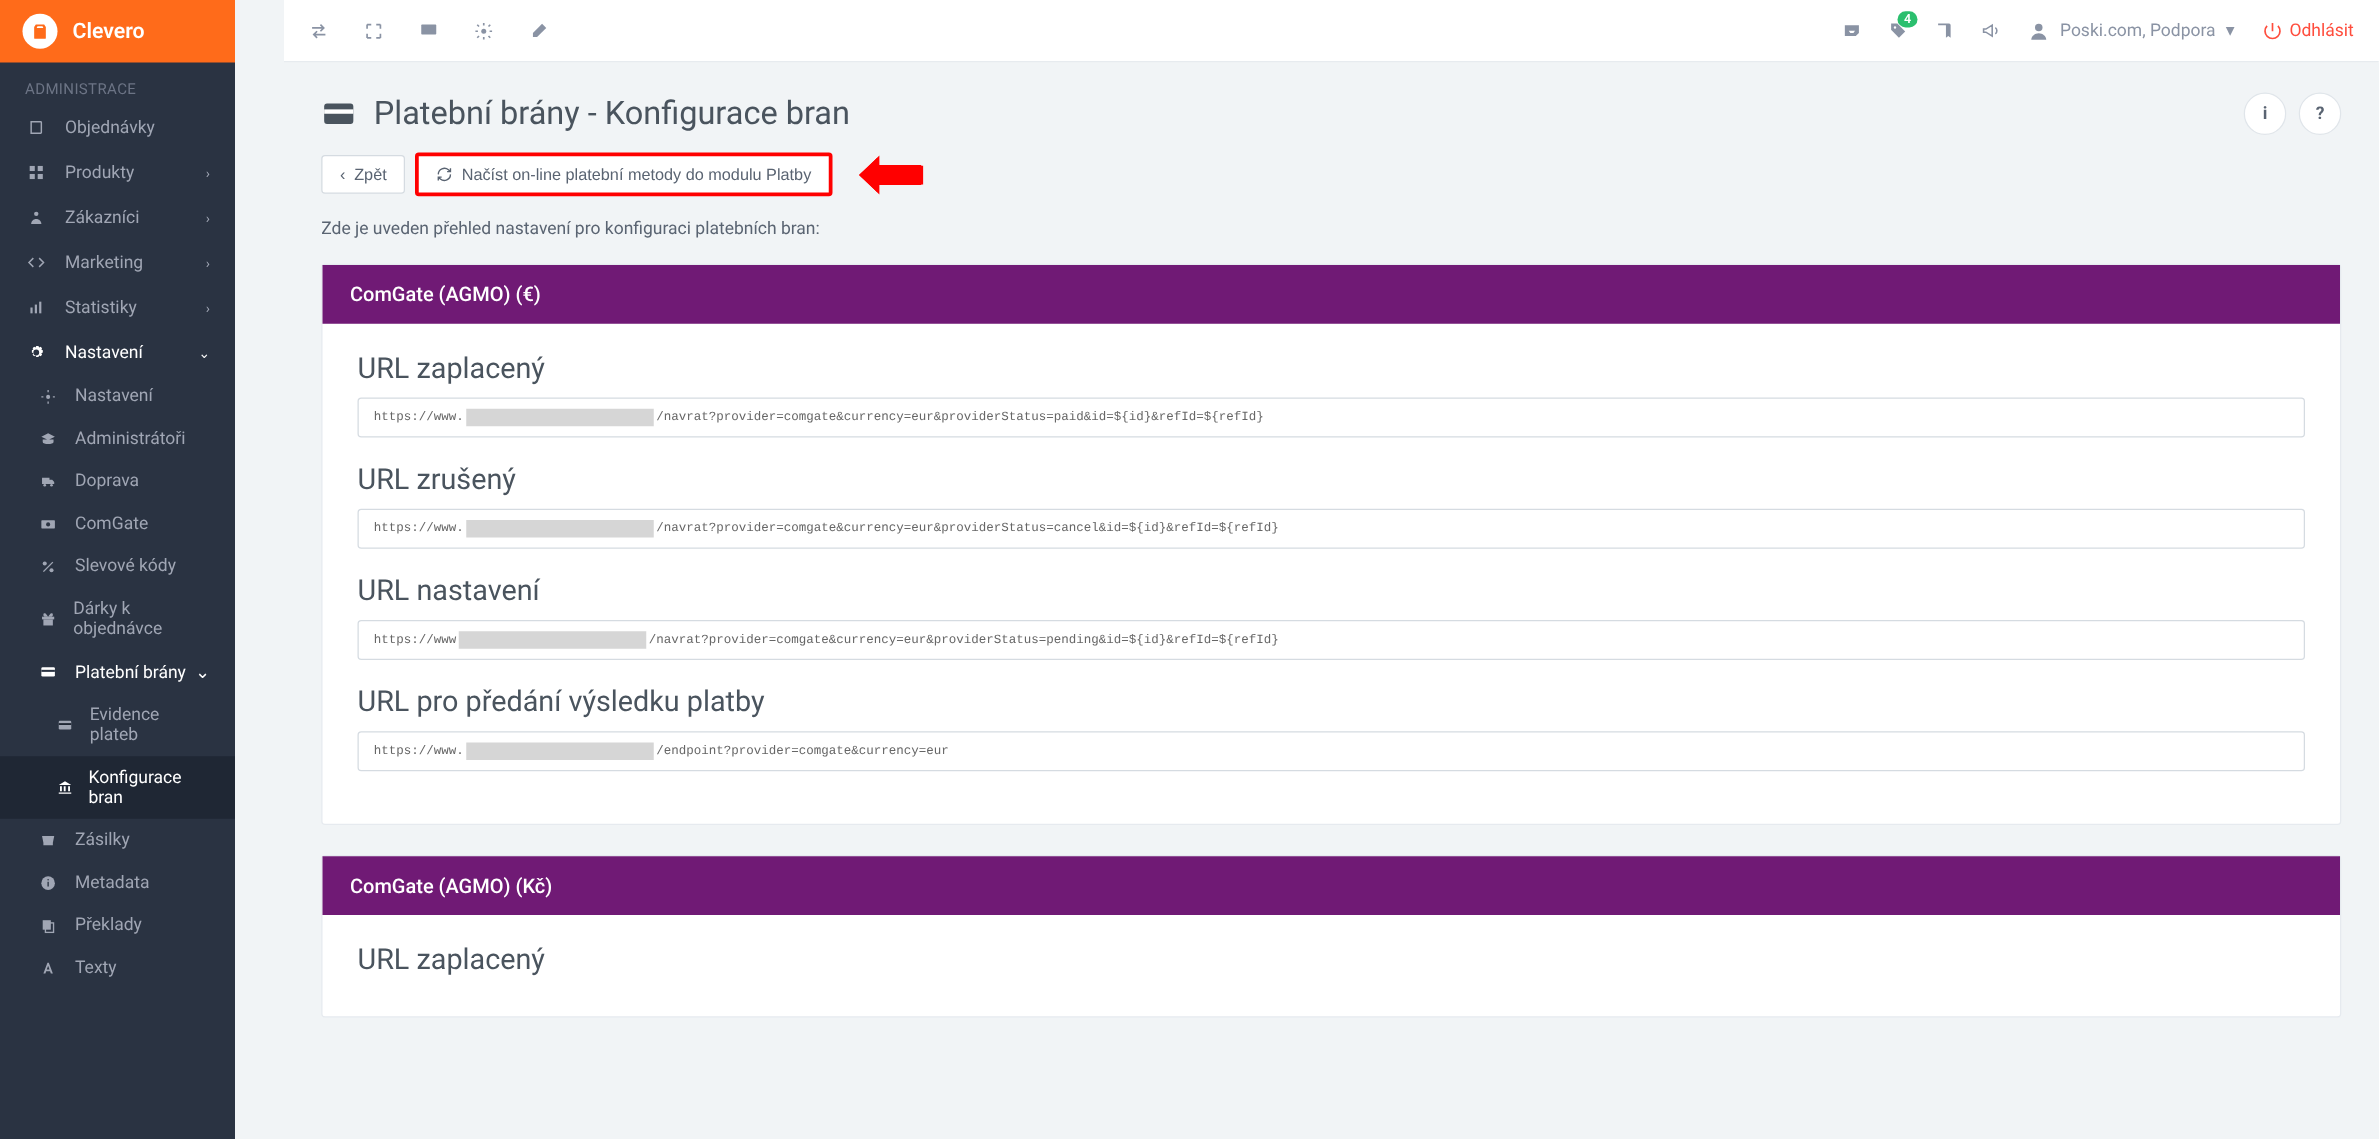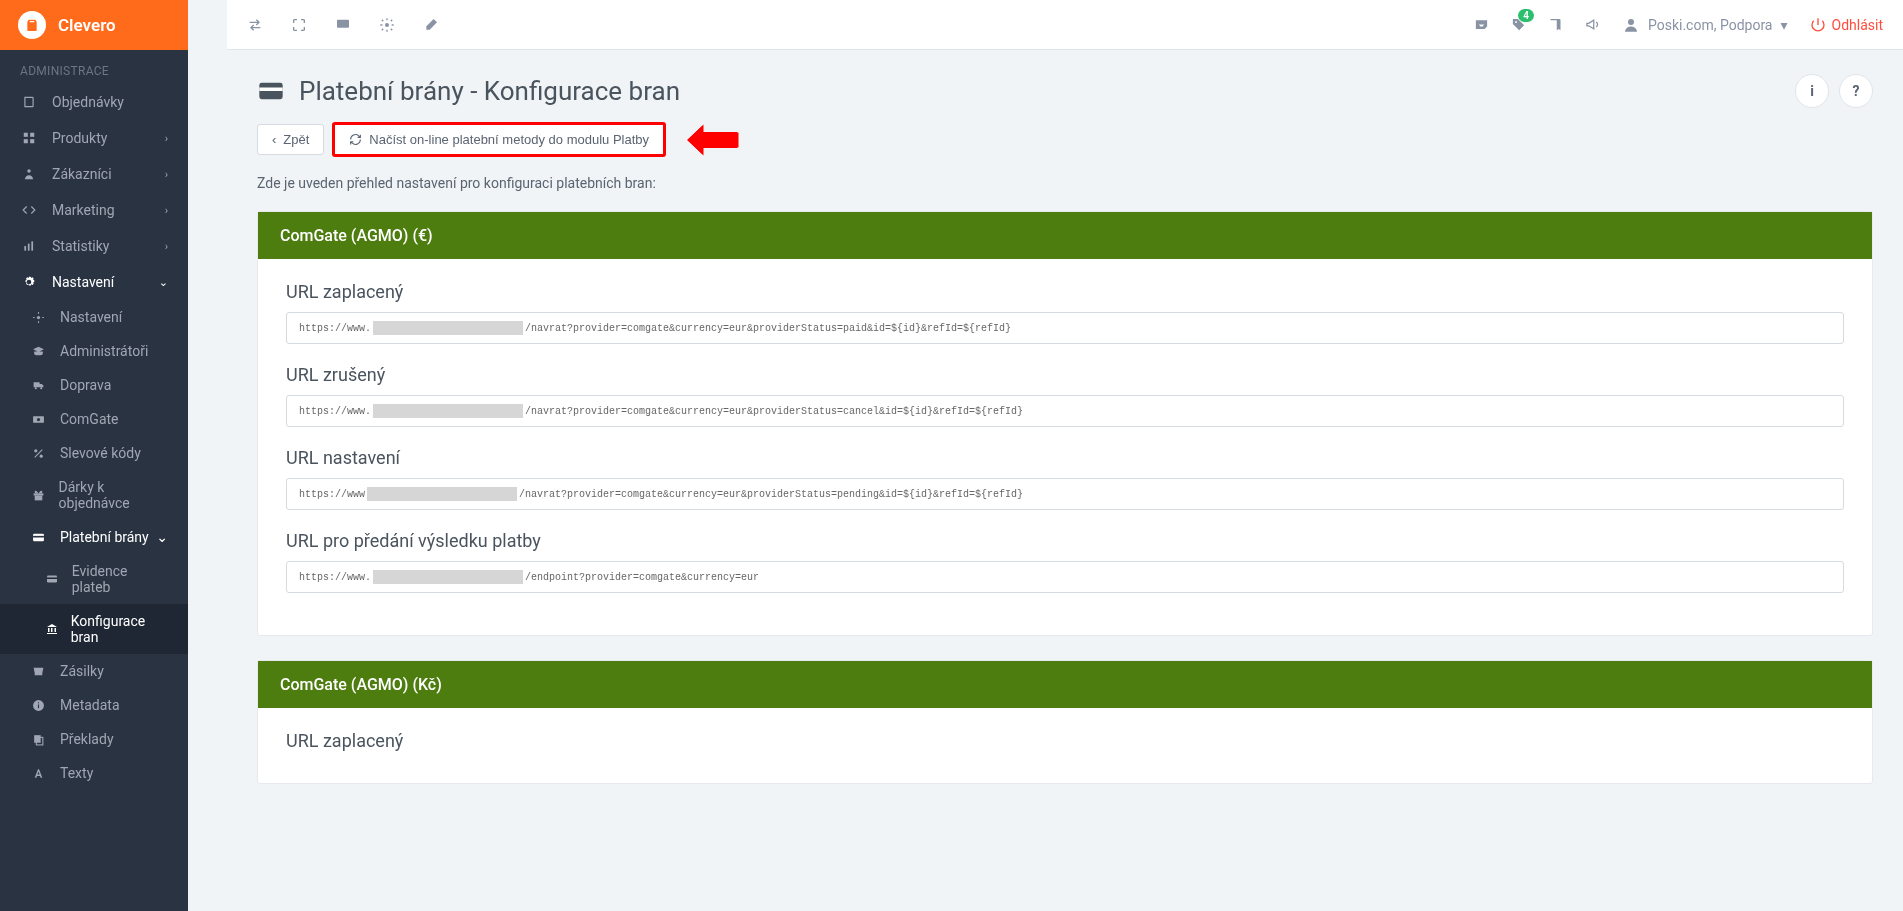--- a/index.html
+++ b/index.html
@@ -38,24 +38,24 @@
 .page-title { font-size: 26px; font-weight: 400; color: #4a545e; display: flex; align-items: center; gap: 14px; }
 .page-title .icon { display: inline-flex; }
 .page-actions { margin-left: auto; display: flex; gap: 10px; }
 .circle-btn { width: 34px; height: 34px; border-radius: 50%; background: #fff; border: 1px solid #e0e5ea; display: inline-flex; align-items: center; justify-content: center; color: #5a6472; cursor: pointer; font-weight: bold; }
 .btn-row { display: flex; gap: 8px; margin-bottom: 18px; align-items: center; }
 .btn { background: #fff; border: 1px solid #d5dbe1; border-radius: 3px; padding: 7px 14px; font-size: 13px; color: #5a6472; cursor: pointer; display: inline-flex; align-items: center; gap: 7px; }
 .btn-highlight { border: 3px solid #ff0000; }
 .arrow-annotation { display: inline-flex; align-items: center; margin-left: 8px; }
 .desc-text { color: #5a6472; font-size: 14px; margin-bottom: 20px; }
 .panel { background: #fff; border: 1px solid #e6eaef; border-radius: 3px; margin-bottom: 24px; }
-.panel-header { background: #4d7c0f; color: #fff; padding: 14px 22px; font-size: 16px; font-weight: 500; }
+.panel-header { background: #701a75; color: #fff; padding: 14px 22px; font-size: 16px; font-weight: 500; }
 .panel-body { padding: 22px 28px; }
 .field-group { margin-bottom: 20px; }
-.field-label { font-size: 18px; color: #4a545e; font-weight: 400; margin-bottom: 10px; }
+.field-label { font-size: 23px; color: #4a545e; font-weight: 400; margin-bottom: 10px; }
 .url-input { width: 100%; border: 1px solid #d5dbe1; border-radius: 3px; padding: 8px 12px; font-family: "Courier New", monospace; font-size: 10px; color: #666; background: #fff; display: flex; align-items: center; }
 .url-prefix { white-space: nowrap; }
 .url-mask { display: inline-block; width: 150px; height: 14px; background: #d6d6d6; margin: 0 2px; vertical-align: middle; }
 .url-suffix { white-space: nowrap; }
 svg { display: block; }
 </style>
 </head>
 <body>
 
 <div class="sidebar">

